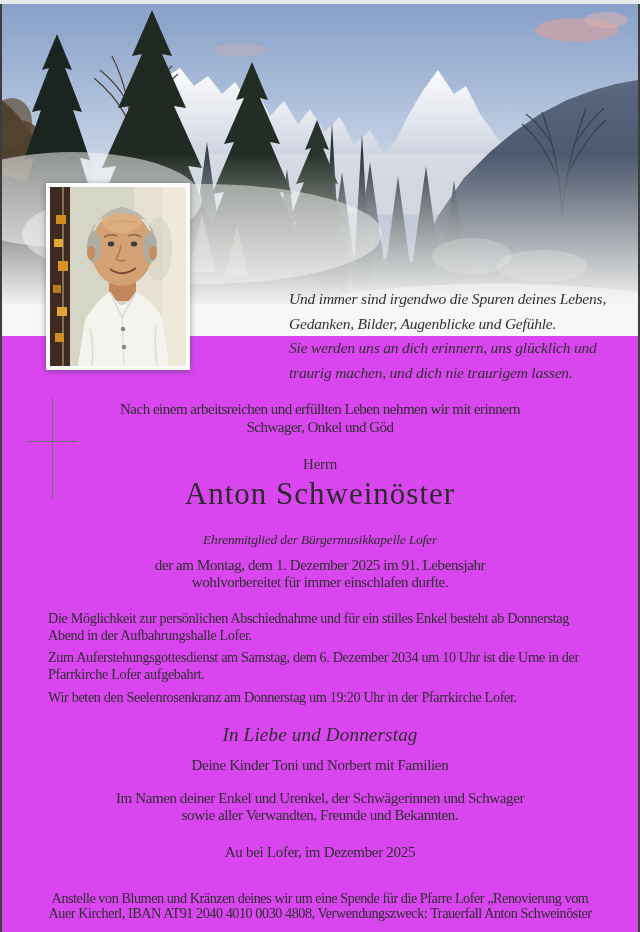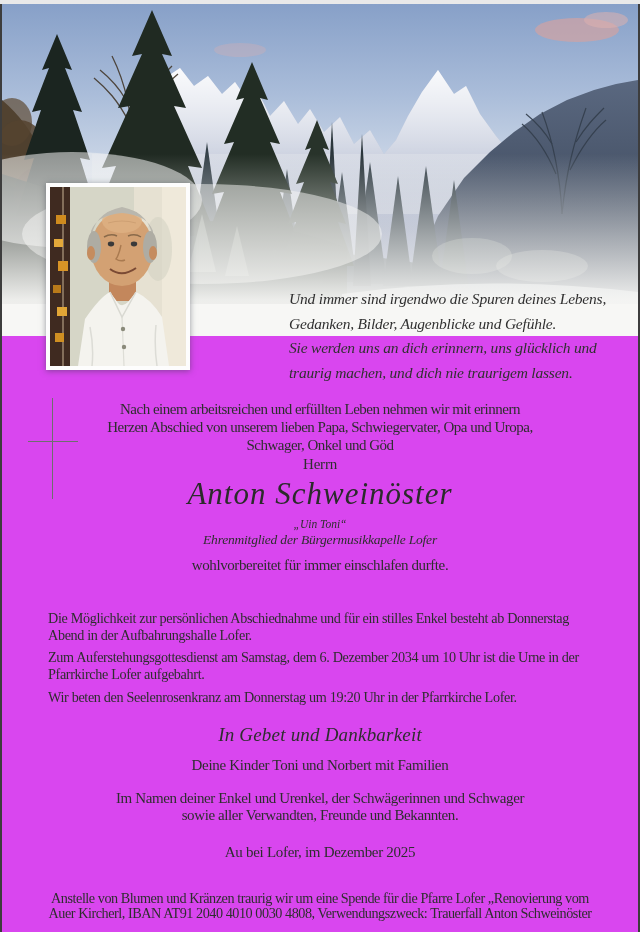--- a/index.html
+++ b/index.html
@@ -25,21 +25,21 @@
     font-style:italic;font-size:15.5px;line-height:24.6px;
     letter-spacing:-0.2px;color:#303030;
   }
   .cross-v{position:absolute;left:50px;top:394px;width:1px;height:101px;background:#6e6e6e;}
   .cross-h{position:absolute;left:26px;top:437px;width:50px;height:1px;background:#6e6e6e;}
 
   .centered{position:absolute;left:0;width:636px;text-align:center;}
   .intro{top:396px;font-size:15px;line-height:18px;letter-spacing:-0.5px;}
   .salutation{top:452px;font-size:15px;letter-spacing:-0.2px;}
   .deceased-name{
-    top:472px;font-size:31px;font-style:italic;font-weight:normal;
+    top:472px;font-size:31px;font-weight:normal;
     letter-spacing:1px;margin:0;color:#2b2b2b;
   }
   .nickname{top:514px;font-size:11.5px;font-style:italic;}
   .honor{top:528px;font-size:13.5px;font-style:italic;letter-spacing:-0.2px;}
   .death-info{top:553px;font-size:15px;line-height:17px;letter-spacing:-0.4px;}
 
   .para{
     position:absolute;left:46px;width:548px;text-align:left;
     font-size:14.2px;line-height:17px;letter-spacing:-0.35px;white-space:nowrap;
   }
@@ -206,58 +206,57 @@
     <div>traurig machen, und dich nie traurigem lassen.</div>
   </div>
 
   <div>
     <div class="cross-v"></div>
     <div class="cross-h"></div>
   </div>
 
   <div class="centered intro">
     <div>Nach einem arbeitsreichen und erfüllten Leben nehmen wir mit erinnern</div>
-    <div>Herzen Abschied von unserem lieben Papa, Schwiegervater, Opa und Uropa,</div>
     <div>Schwager, Onkel und Göd</div>
   </div>
 
   <div class="centered salutation">Herrn</div>
 
   <h1 class="centered deceased-name">Anton Schweinöster</h1>
 
-  <div class="centered nickname">„Uin Toni“</div>
   <div class="centered honor">Ehrenmitglied der Bürgermusikkapelle Lofer</div>
 
   <div class="centered death-info">
+    <div>der am Montag, dem 1. Dezember 2025 im 91. Lebensjahr</div>
     <div>wohlvorbereitet für immer einschlafen durfte.</div>
   </div>
 
   <div class="para para-1">
     <div>Die Möglichkeit zur persönlichen Abschiednahme und für ein stilles Enkel besteht ab Donnerstag</div>
     <div>Abend in der Aufbahrungshalle Lofer.</div>
   </div>
 
   <div class="para para-2">
     <div>Zum Auferstehungsgottesdienst am Samstag, dem 6. Dezember 2034 um 10 Uhr ist die Urne in der</div>
     <div>Pfarrkirche Lofer aufgebahrt.</div>
   </div>
 
   <div class="para para-3">
     <div>Wir beten den Seelenrosenkranz am Donnerstag um 19:20 Uhr in der Pfarrkirche Lofer.</div>
   </div>
 
-  <div class="centered closing">In Gebet und Dankbarkeit</div>
+  <div class="centered closing">In Liebe und Donnerstag</div>
 
   <div class="centered relatives">
     <div>Im Namen deiner Enkel und Urenkel, der Schwägerinnen und Schwager</div>
     <div>sowie aller Verwandten, Freunde und Bekannten.</div>
   </div>
 
   <div class="centered children">Deine Kinder Toni und Norbert mit Familien</div>
 
   <div class="centered place-date">Au bei Lofer, im Dezember 2025</div>
 
   <div class="centered donation">
-    <div>Anstelle von Blumen und Kränzen traurig wir um eine Spende für die Pfarre Lofer „Renovierung vom</div>
+    <div>Anstelle von Blumen und Kränzen deines wir um eine Spende für die Pfarre Lofer „Renovierung vom</div>
     <div>Auer Kircherl, IBAN AT91 2040 4010 0030 4808, Verwendungszweck: Trauerfall Anton Schweinöster</div>
   </div>
 
 </div>
 
 </body></html>

